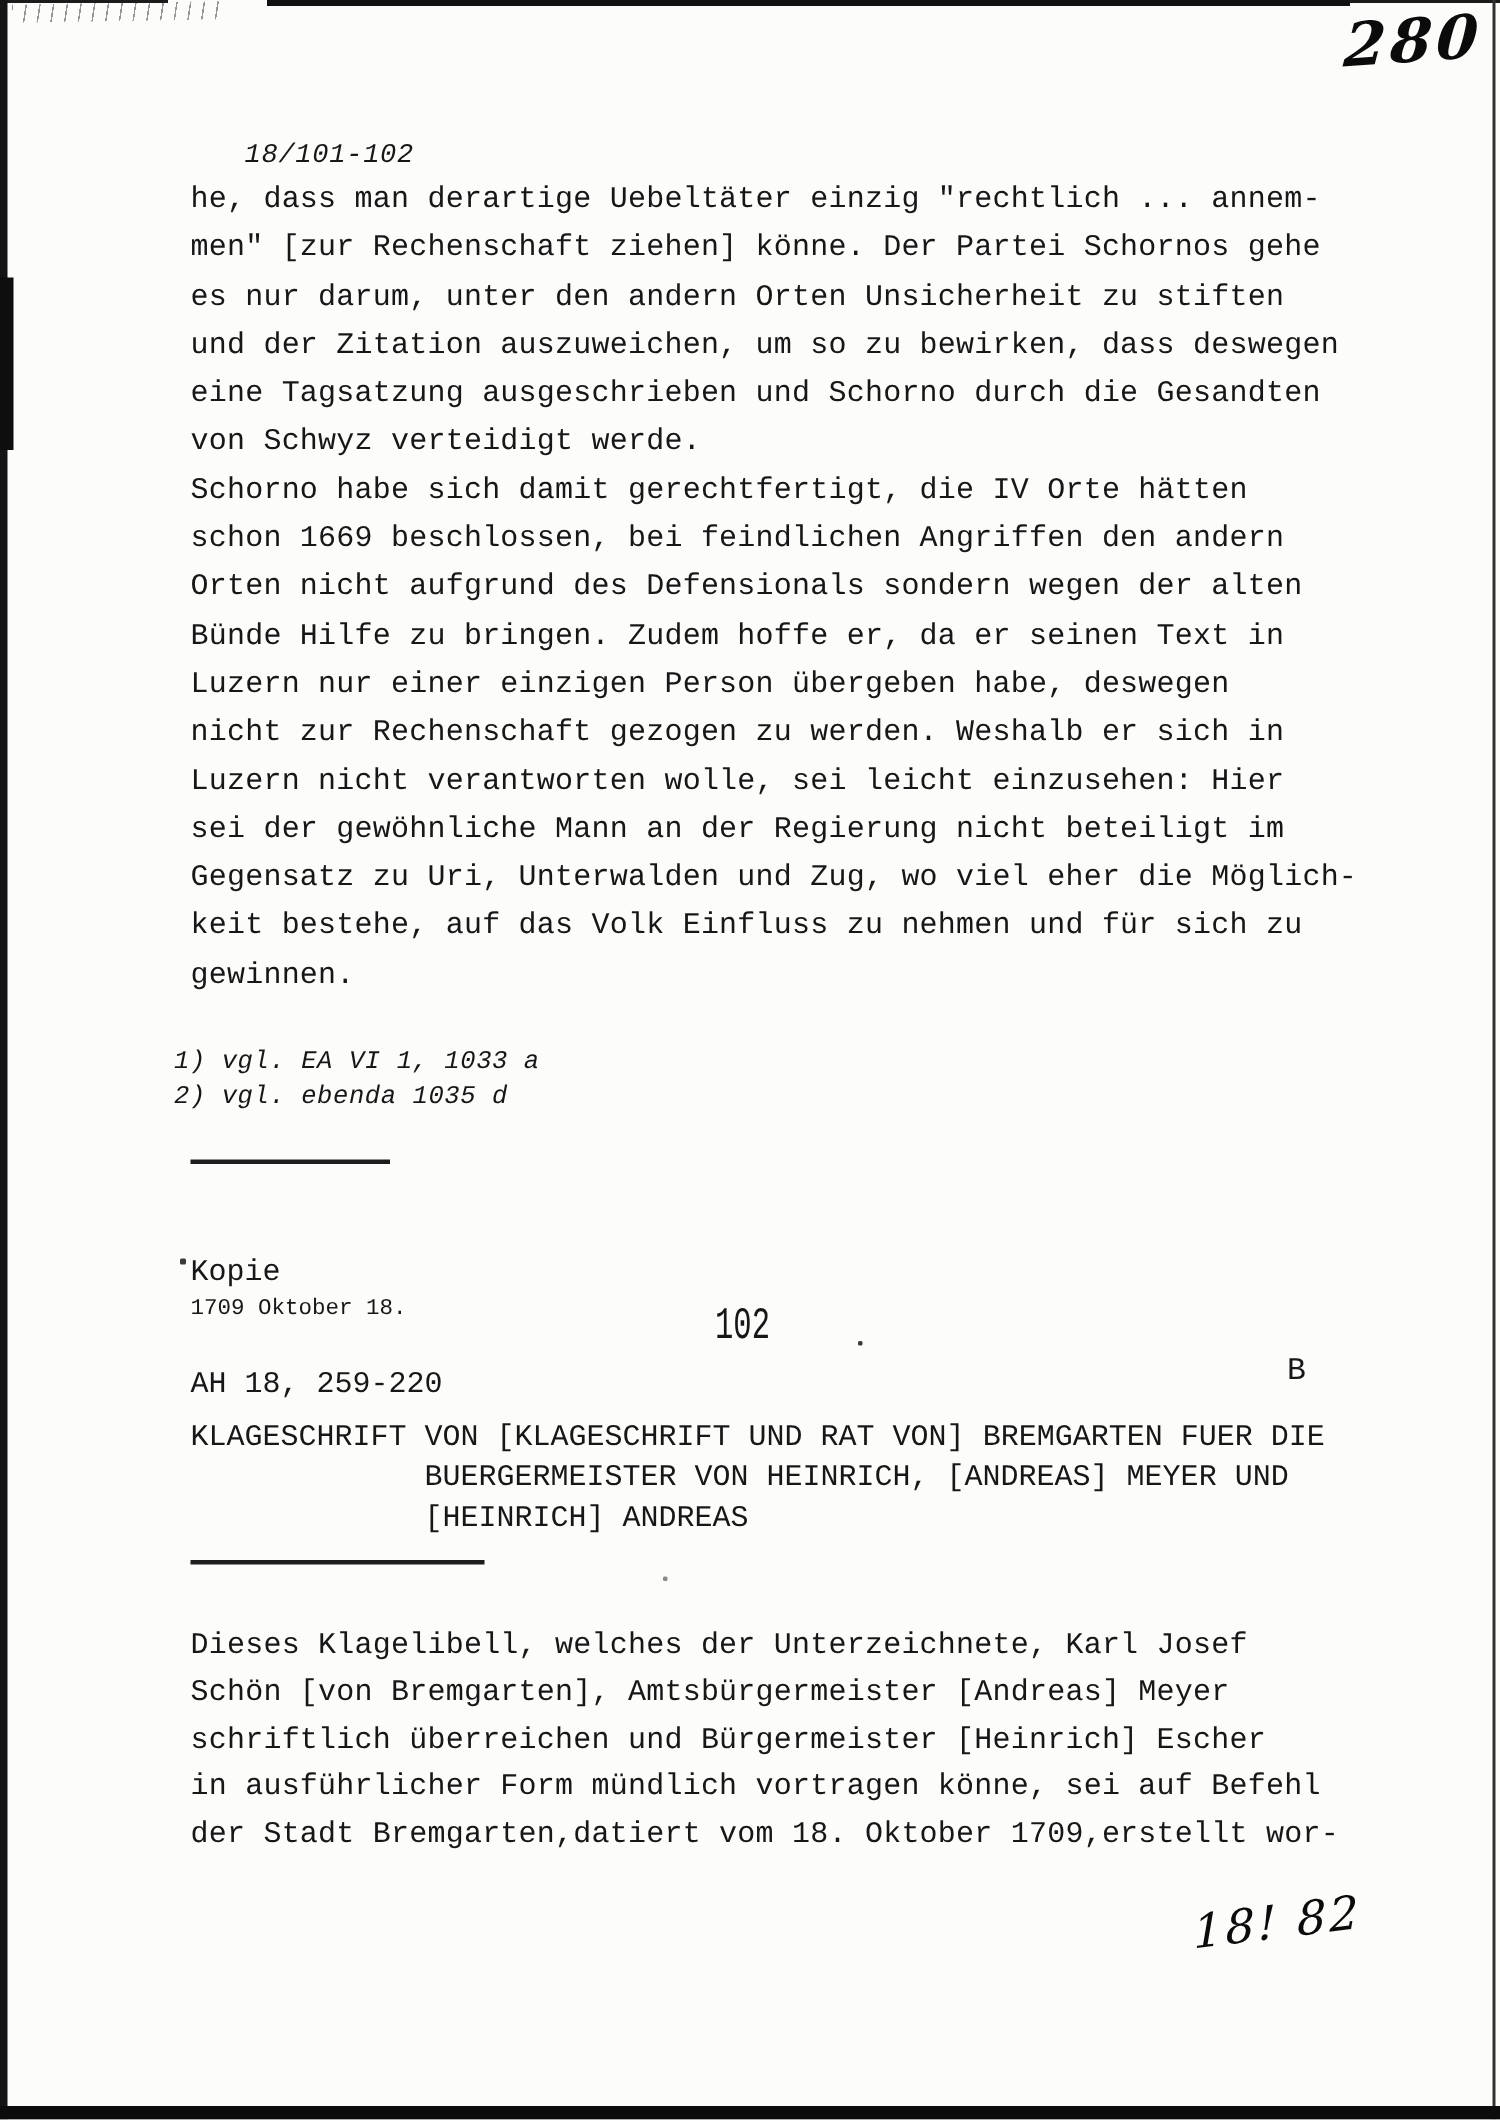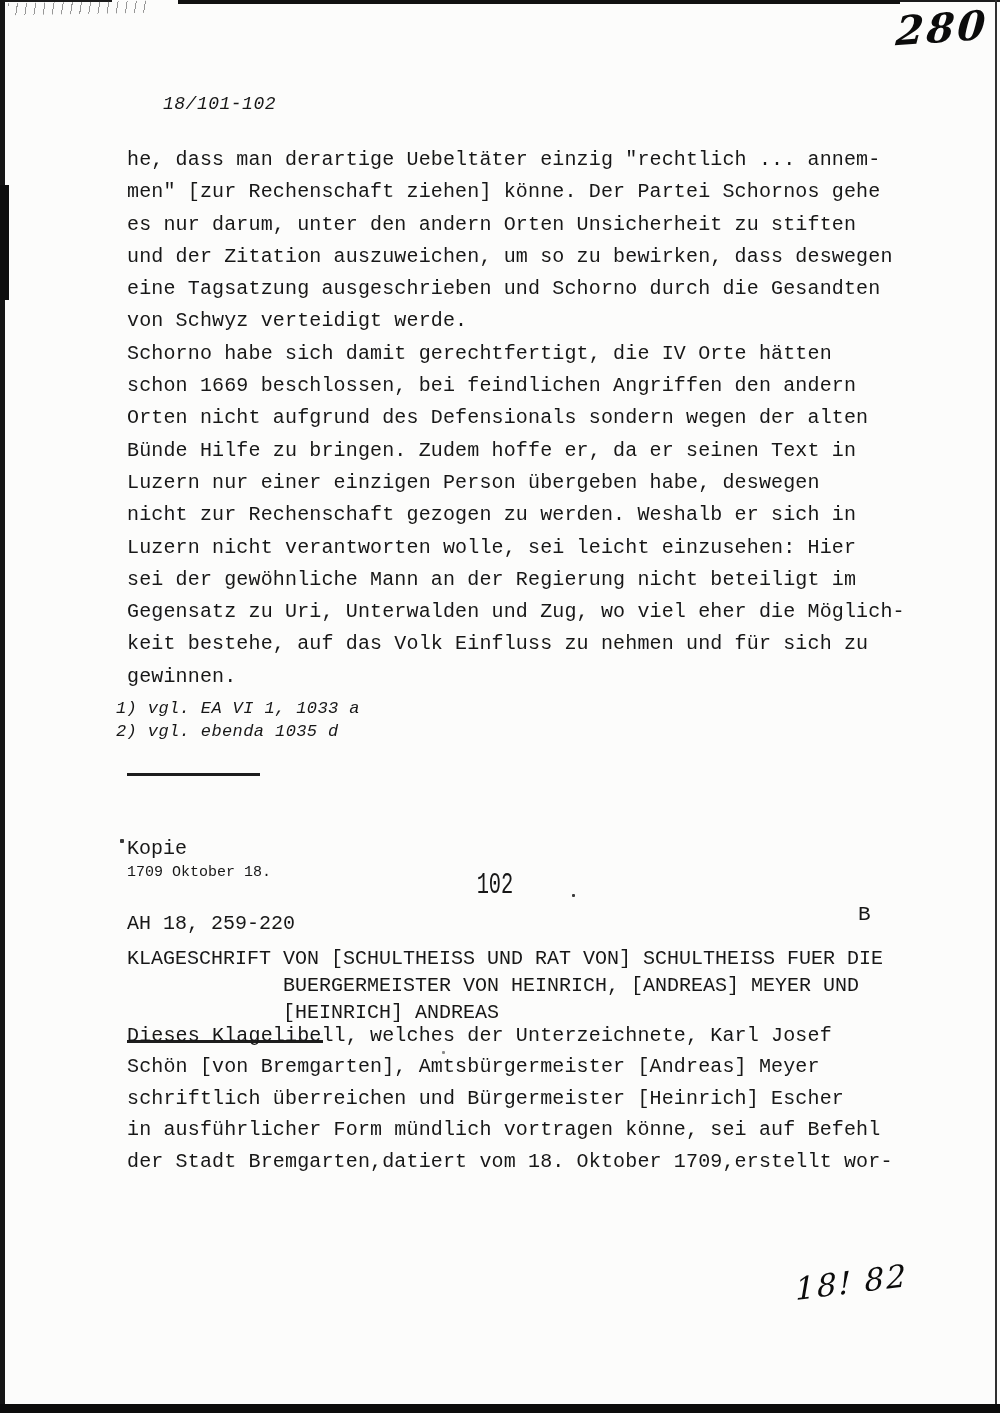--- a/index.html
+++ b/index.html
@@ -27,22 +27,22 @@
   }
   
   .ref{
     position:absolute;left:127px;top:94px;
     font-style:italic;font-size:18px;letter-spacing:.5px;margin-left:36px;
   }
   .para{
     position:absolute;left:127px;
     white-space:pre;font-size:20px;letter-spacing:.15px;
   }
-  .para1{top:144px;line-height:32.3px;}
-  .para2{top:1020px;line-height:31.4px;}
+  .para1{top:118px;line-height:32.3px;}
+  .para2{top:1082px;line-height:31.4px;}
   .footnotes{
     position:absolute;left:116px;top:698px;
     white-space:pre;font-style:italic;font-size:17px;line-height:22.5px;letter-spacing:.4px;
   }
   .rule{position:absolute;height:3px;background:#1d1d1d;}
   .rule1{left:127px;top:773px;width:133px;}
   .rule2{left:127px;top:1040px;width:196px;}
   .source{position:absolute;left:127px;top:786px;font-size:20px;line-height:25px;white-space:pre;}
   .doc-number{
     position:absolute;left:451px;top:870px;width:88px;
@@ -121,21 +121,21 @@
   </div>
   <div class="speck speck1"></div>
 
   <div class="doc-number">102</div>
   <div class="speck speck2"></div>
 
   <div class="doc-date">1709 Oktober 18.</div>
   <div class="doc-letter">B</div>
 
   <div class="title-block">
-    <div class="t1">KLAGESCHRIFT VON [SCHULTHEISS UND RAT VON] SCHULTHEISS FUER DIE</div>
+    <div class="t1">KLAGESCHRIFT VON [KLAGESCHRIFT UND RAT VON] BREMGARTEN FUER DIE</div>
     <div class="t2">BUERGERMEISTER VON HEINRICH, [ANDREAS] MEYER UND</div>
     <div class="t2">[HEINRICH] ANDREAS</div>
   </div>
 
   <div class="rule rule2"></div>
   <div class="speck speck3"></div>
 
   <div class="para para2">Dieses Klagelibell, welches der Unterzeichnete, Karl Josef
 Schön [von Bremgarten], Amtsbürgermeister [Andreas] Meyer
 schriftlich überreichen und Bürgermeister [Heinrich] Escher

